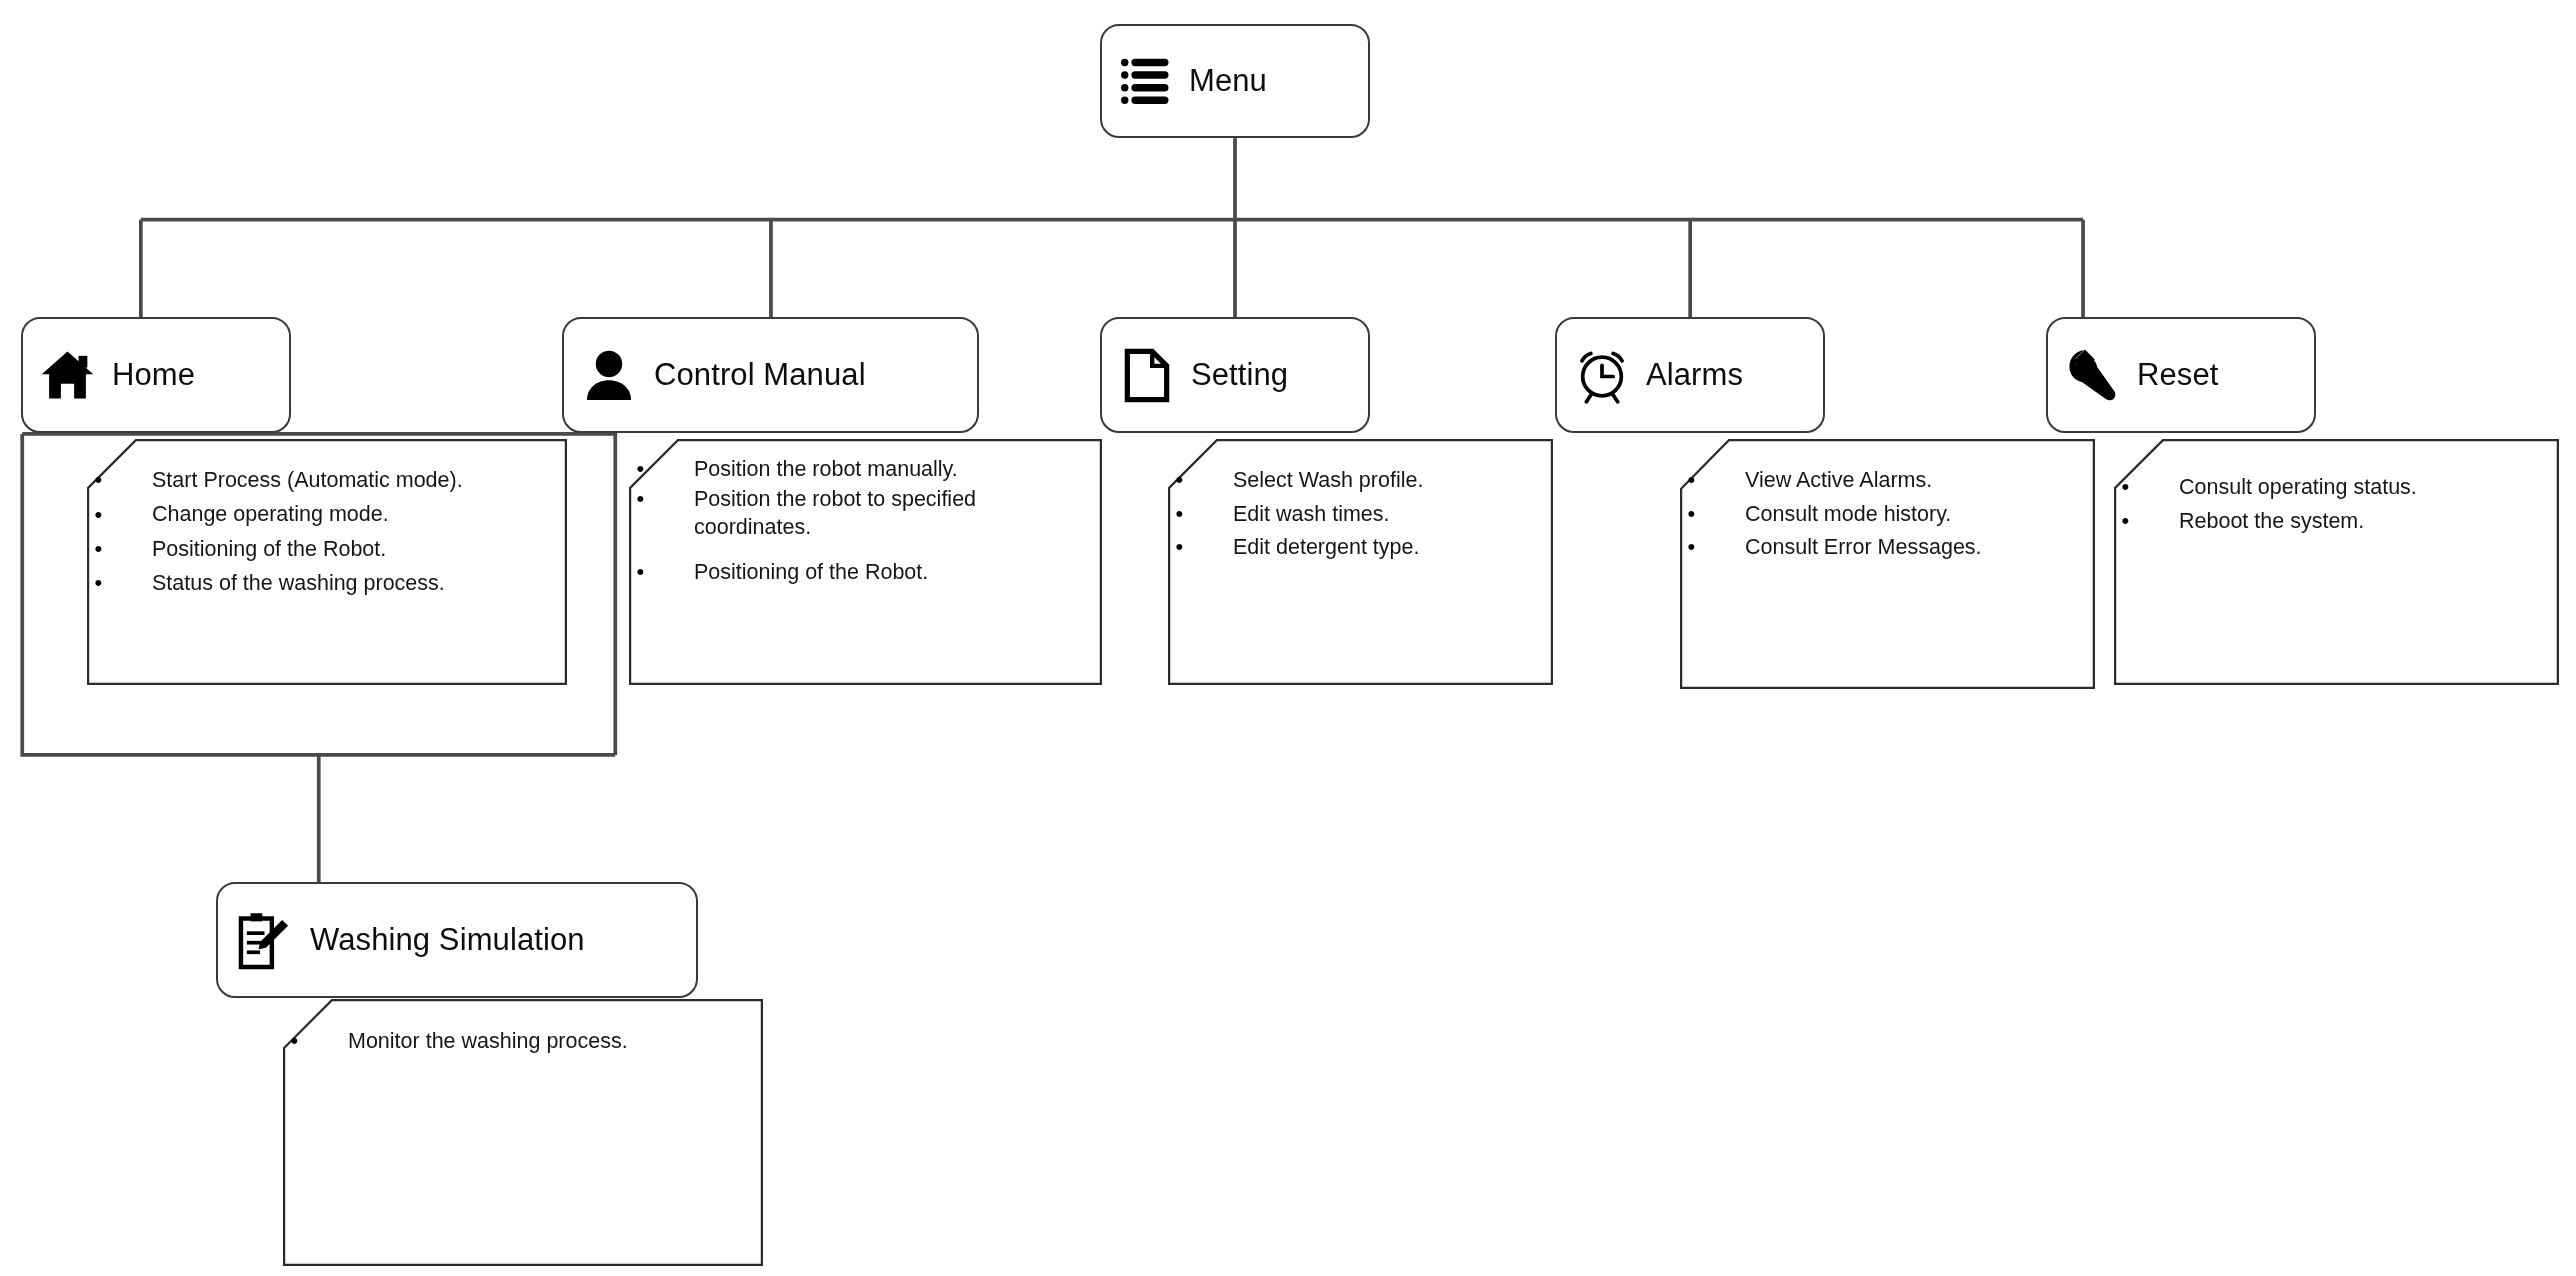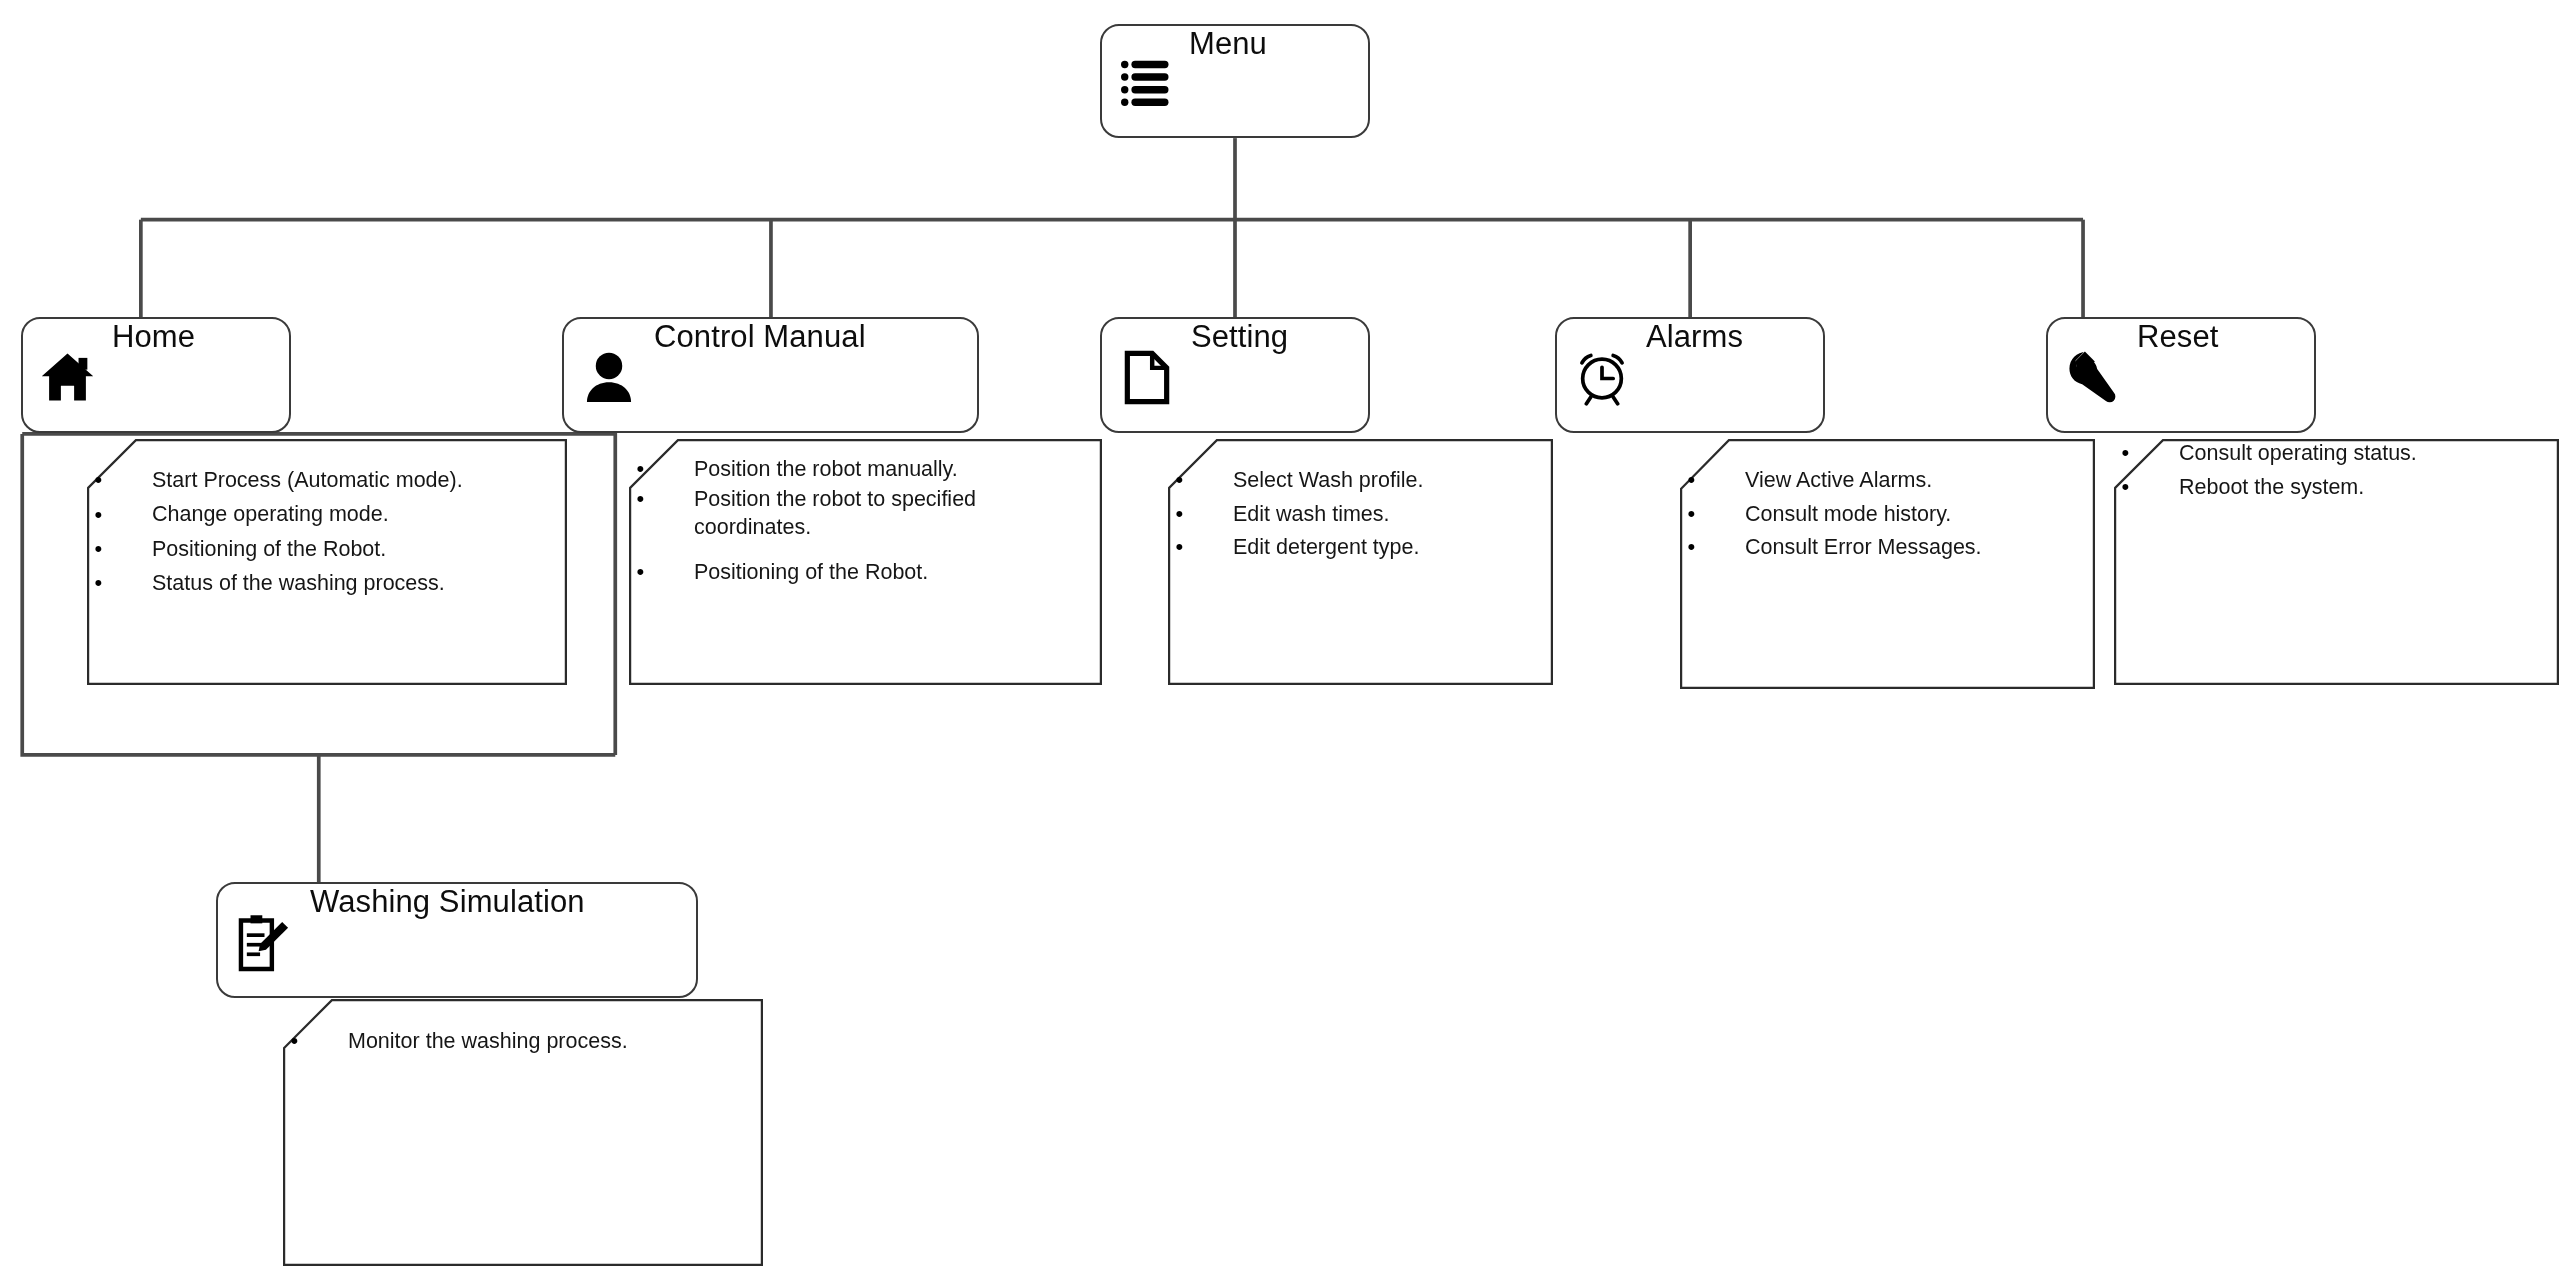--- a/index.html
+++ b/index.html
@@ -27,20 +27,21 @@
     pointer-events: none;
   }
   
   .node {
     position: absolute;
     box-sizing: border-box;
     background: #ffffff;
     border: 2.2px solid #3a3a3a;
     border-radius: 19px;
     display: flex;
+    align-items: center;
     z-index: 5;
   }
   .node .nicon {
     flex: 0 0 auto;
     display: flex;
     align-items: center;
     justify-content: center;
   }
   .node .nlabel {
     flex: 1 1 auto;
@@ -247,21 +248,21 @@
       <li>View Active Alarms.</li>
       <li>Consult mode history.</li>
       <li>Consult Error Messages.</li>
     </ul>
   </div>
 
   <div class="note" style="left:2114px; top:439px; width:445px; height:246px;">
     <svg class="notesvg" viewBox="0 0 600 332" preserveAspectRatio="none" xmlns="http://www.w3.org/2000/svg">
       <path fill="#ffffff" stroke="#2b2b2b" stroke-width="3" d="M1.5 66 L66 1.5 L598.5 1.5 L598.5 330.5 L1.5 330.5 Z"></path>
     </svg>
-    <ul style="">
+    <ul style="padding-top:27px;margin-top:7px;">
       <li>Consult operating status.</li>
       <li>Reboot the system.</li>
     </ul>
   </div>
 
   <div class="note" style="left:283px; top:999px; width:480px; height:267px;">
     <svg class="notesvg" viewBox="0 0 648 360" preserveAspectRatio="none" xmlns="http://www.w3.org/2000/svg">
       <path fill="#ffffff" stroke="#2b2b2b" stroke-width="3" d="M1.5 66 L66 1.5 L646.5 1.5 L646.5 358.5 L1.5 358.5 Z"></path>
     </svg>
     <ul style="padding-top:28px;">

